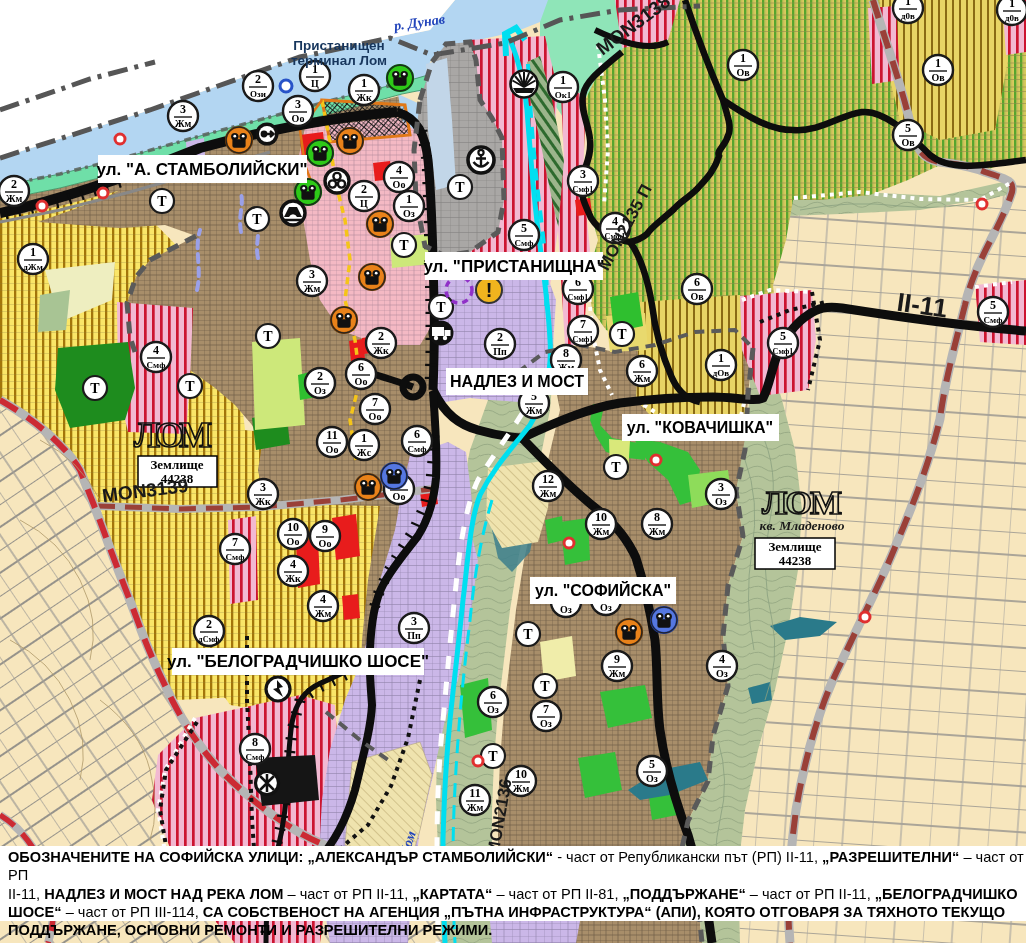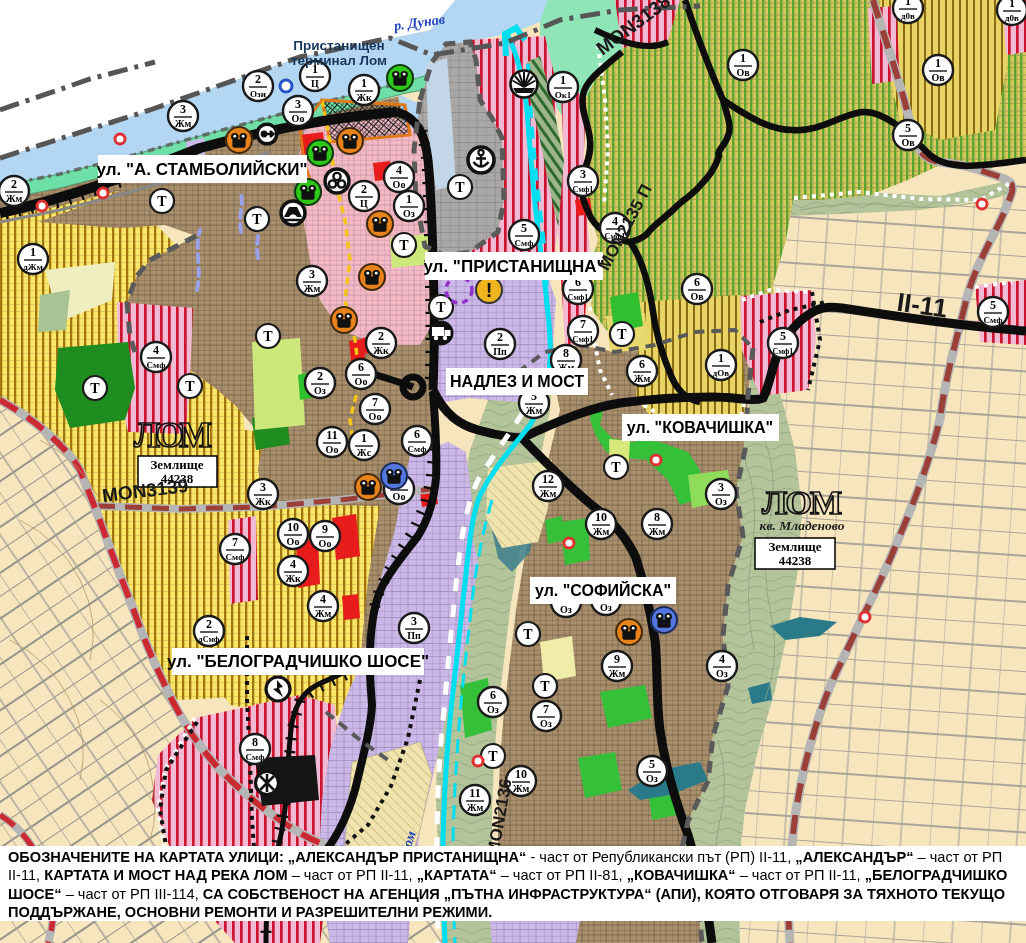--- a/index.html
+++ b/index.html
@@ -1155,17 +1155,17 @@
 <text x="146" y="497" font-family="Liberation Sans, sans-serif" font-size="19" font-weight="bold" fill="#1a1a1a" text-anchor="middle" transform="rotate(-7 146 497)">MON3139</text>
 <text x="637" y="30" font-family="Liberation Sans, sans-serif" font-size="19" font-weight="bold" fill="#1a1a1a" text-anchor="middle" transform="rotate(-37 637 30)">MON3138</text>
 <text x="630" y="230" font-family="Liberation Sans, sans-serif" font-size="17" font-weight="bold" fill="#1a1a1a" text-anchor="middle" transform="rotate(-62 630 230)">MON2135 П</text>
 <text x="505" y="818" font-family="Liberation Sans, sans-serif" font-size="17" font-weight="bold" fill="#1a1a1a" text-anchor="middle" transform="rotate(-80 505 818)">MON2136</text>
 <text x="921" y="314" font-family="Liberation Sans, sans-serif" font-size="26" font-weight="bold" fill="#1a1a1a" text-anchor="middle" transform="rotate(8 921 314)">II-11</text>
 
 <text x="412" y="845" font-family="Liberation Serif, serif" font-size="14" font-weight="bold" font-style="italic" fill="#2244bb" text-anchor="middle" transform="rotate(-72 412 845)">Лом</text>
 </svg>
 
 <div class="tb">
-<b>ОБОЗНАЧЕНИТЕ НА КАРТАТА УЛИЦИ: „АЛЕКСАНДЪР ПРИСТАНИЩНА“</b> - част от Републикански път (РП) II-11, <b>„АЛЕКСАНДЪР“</b> – част от РП<br>
-II-11, <b>КАРТАТА И МОСТ НАД РЕКА ЛОМ</b> – част от РП II-11, <b>„КАРТАТА“</b> – част от РП II-81, <b>„КОВАЧИШКА“</b> – част от РП II-11, <b>„БЕЛОГРАДЧИШКО<br>
+<b>ОБОЗНАЧЕНИТЕ НА СОФИЙСКА УЛИЦИ: „АЛЕКСАНДЪР СТАМБОЛИЙСКИ“</b> - част от Републикански път (РП) II-11, <b>„РАЗРЕШИТЕЛНИ“</b> – част от РП<br>
+II-11, <b>НАДЛЕЗ И МОСТ НАД РЕКА ЛОМ</b> – част от РП II-11, <b>„КАРТАТА“</b> – част от РП II-81, <b>„ПОДДЪРЖАНЕ“</b> – част от РП II-11, <b>„БЕЛОГРАДЧИШКО<br>
 ШОСЕ“</b> – част от РП III-114, <b>СА СОБСТВЕНОСТ НА АГЕНЦИЯ „ПЪТНА ИНФРАСТРУКТУРА“ (АПИ), КОЯТО ОТГОВАРЯ ЗА ТЯХНОТО ТЕКУЩО<br>
 ПОДДЪРЖАНЕ, ОСНОВНИ РЕМОНТИ И РАЗРЕШИТЕЛНИ РЕЖИМИ.</b>
 </div>
 </div>
 </body></html>

